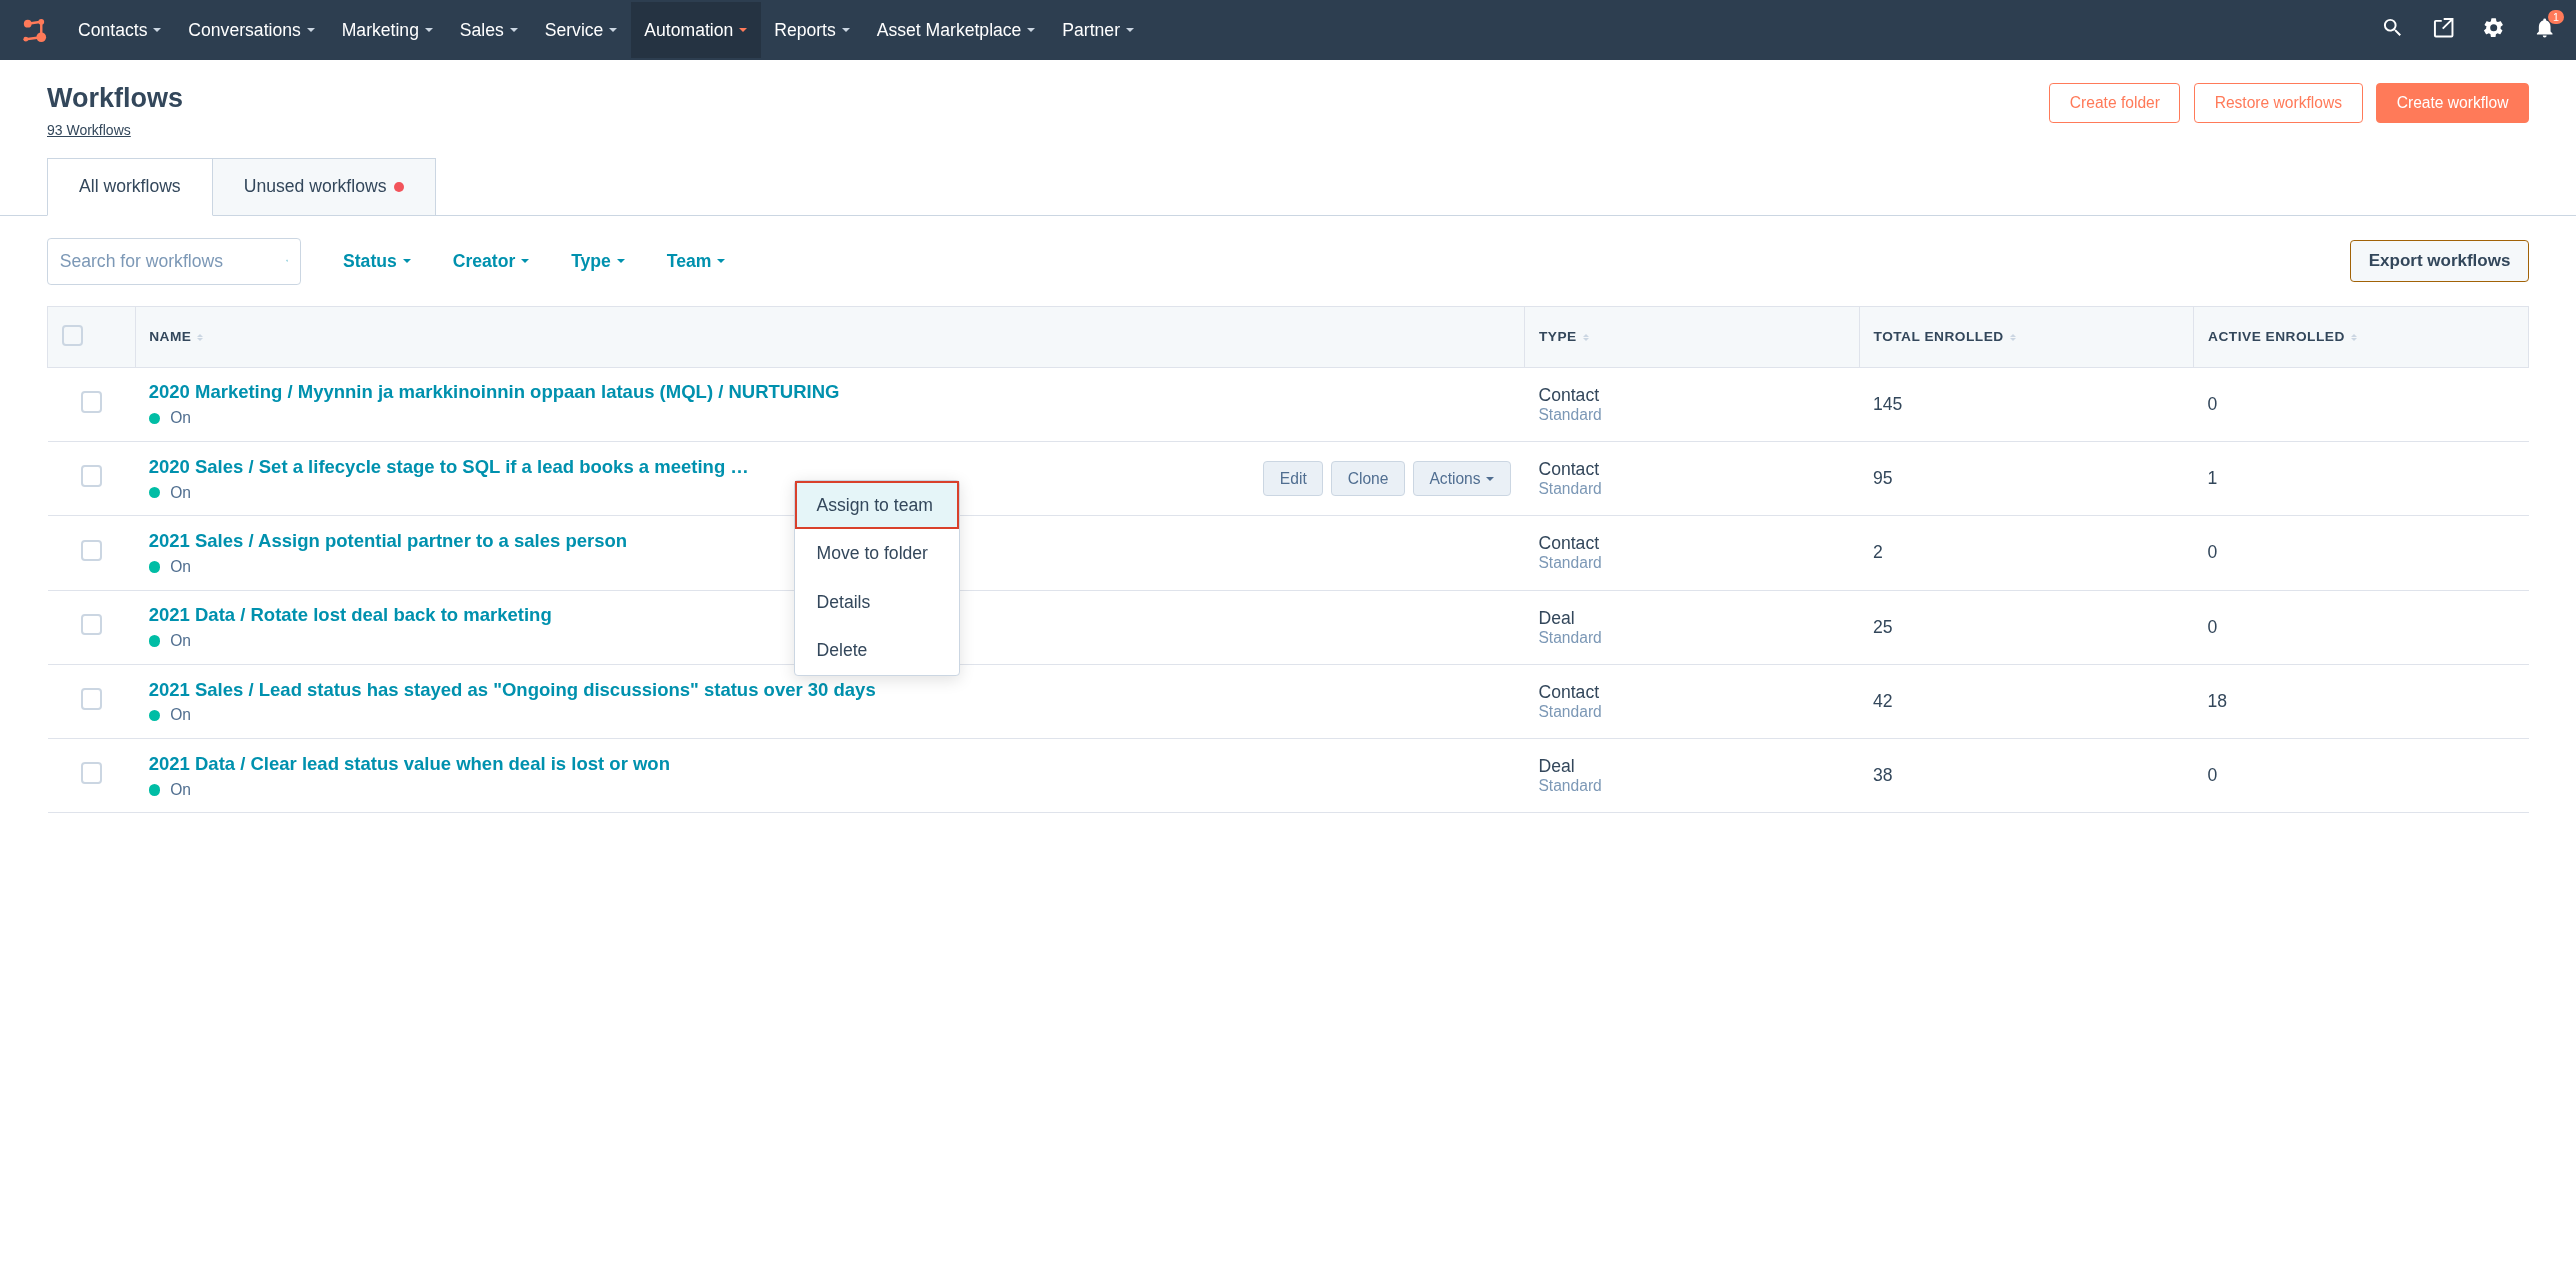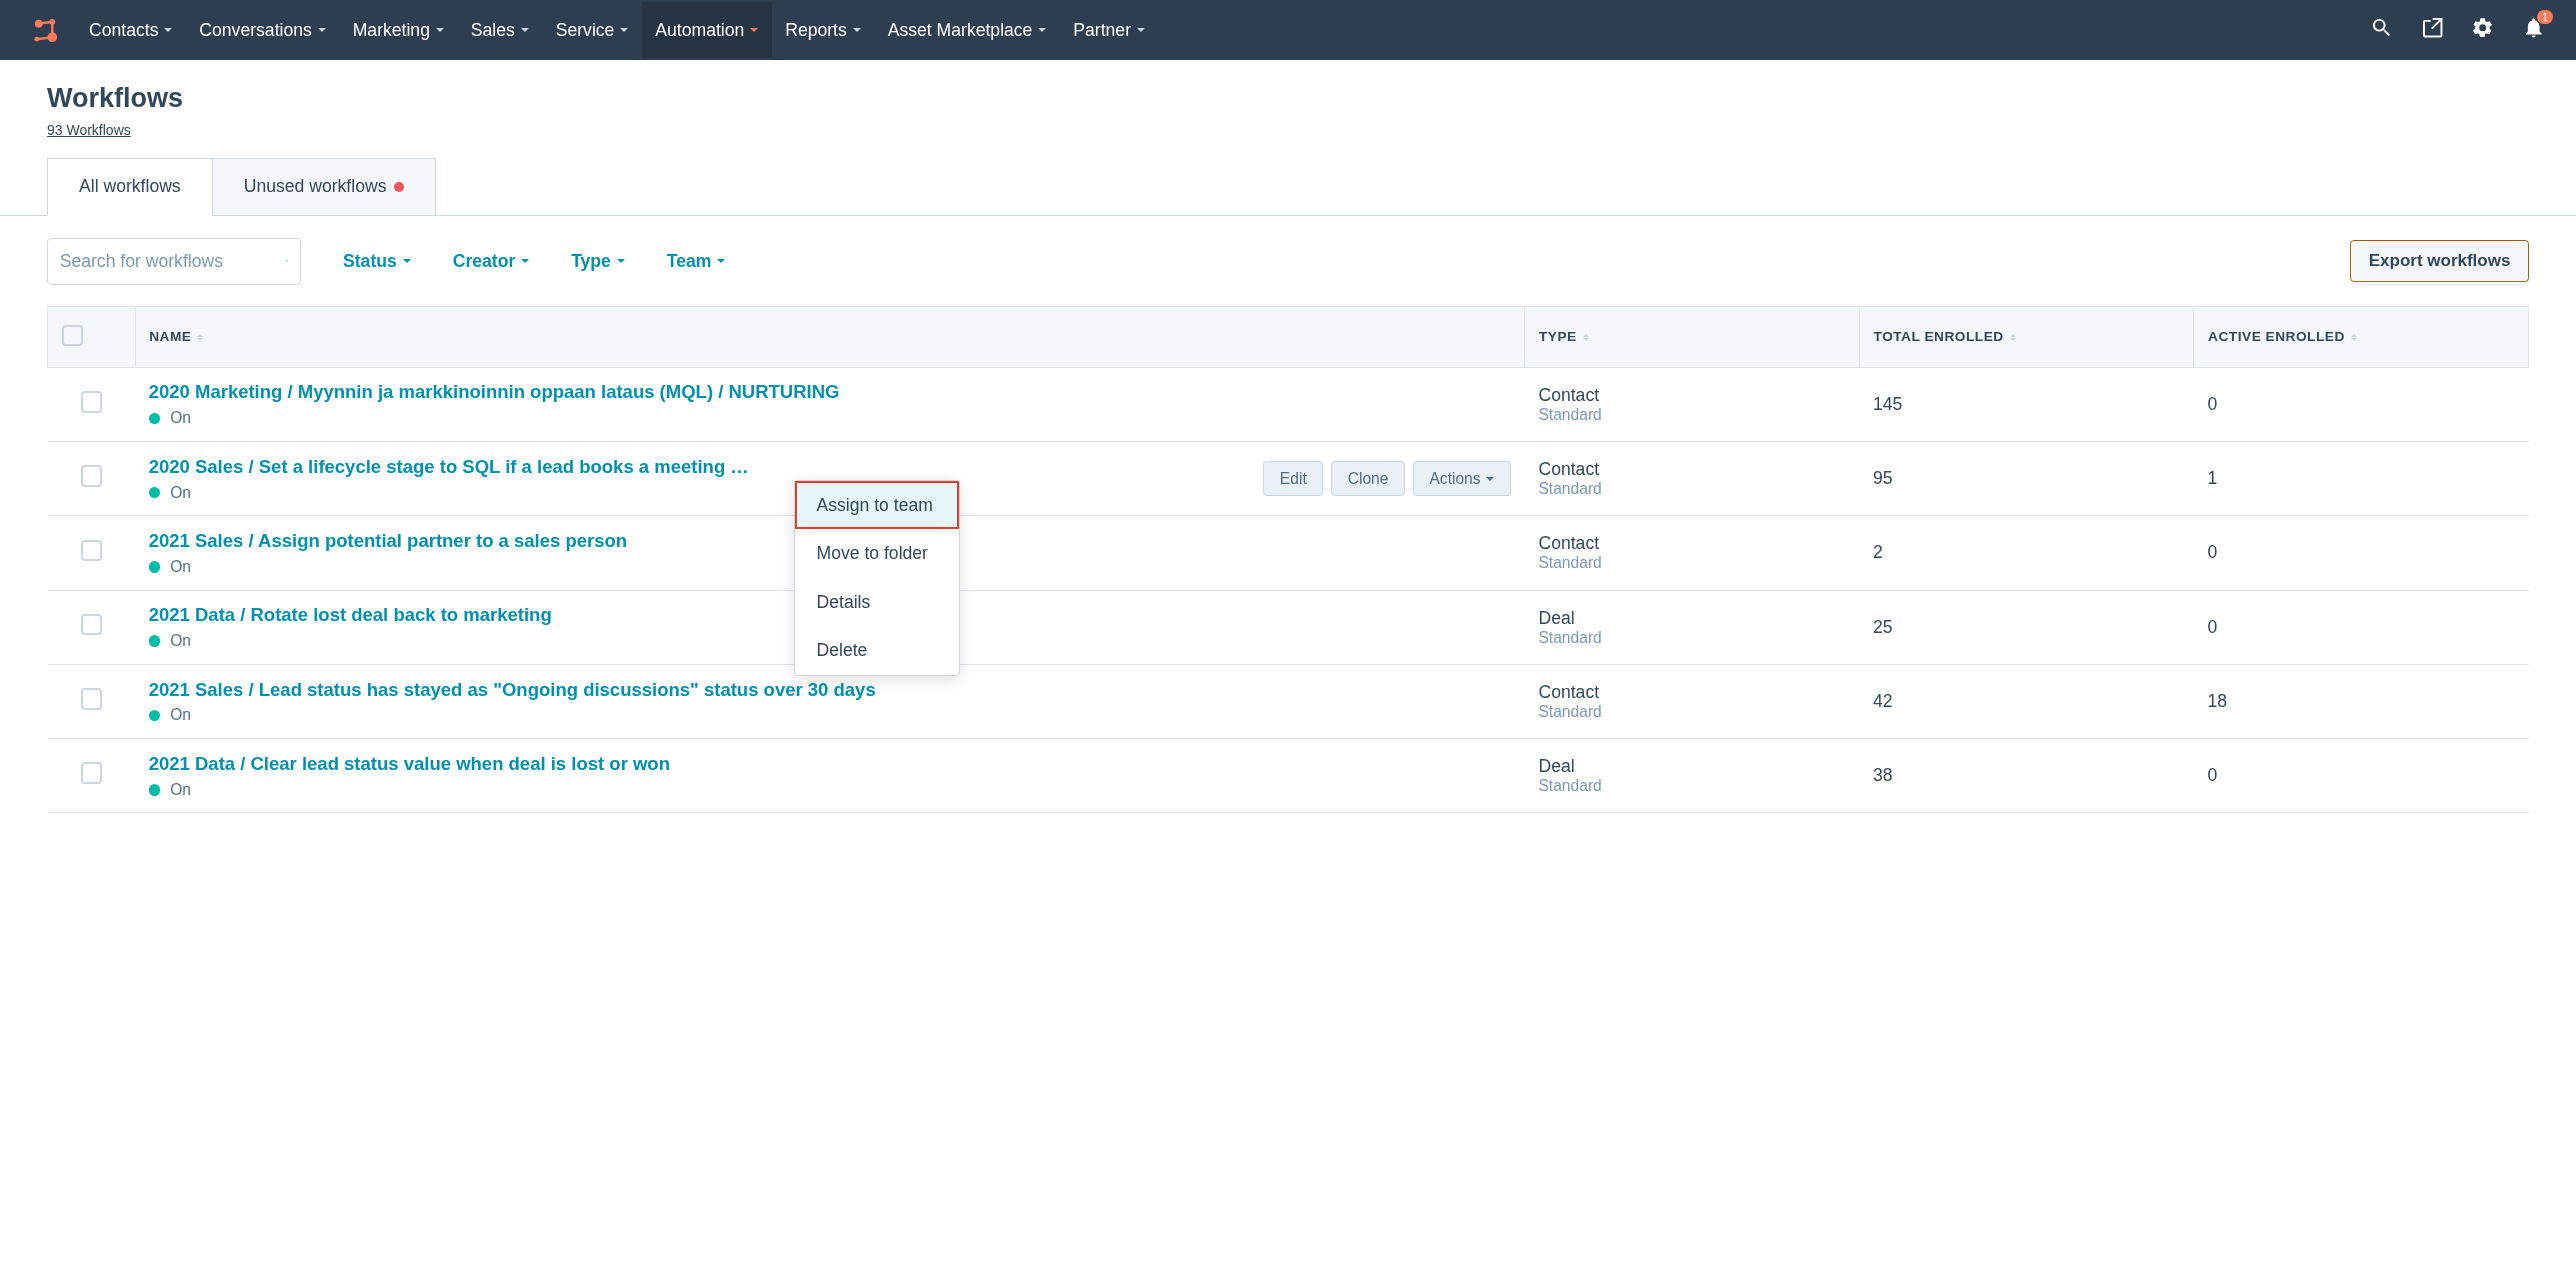--- a/index.html
+++ b/index.html
@@ -1,19 +1,19 @@
 <!DOCTYPE html>
 <html><head>
 <meta charset="utf-8">
 <style>
   * { box-sizing: border-box; margin: 0; padding: 0; }
   body { font-family: -apple-system, BlinkMacSystemFont, "Segoe UI", Helvetica, Arial, sans-serif; background: #fff; color: #33475b; overflow-x: hidden; }
   
   
-  .topnav { background: #2d3e50; height: 60px; display: flex; align-items: center; padding: 0 31px; }
+  .topnav { background: #2d3e50; height: 60px; display: flex; align-items: center; padding: 0 20px; }
   .logo { width: 29px; height: 29px; margin-right: 29px; }
   .logo svg { fill: #ff7a59; }
   .nav-items { display: flex; gap: 27px; align-items: center; }
   .nav-item { color: #fff; font-size: 17.6px; cursor: pointer; display: flex; align-items: center; gap: 5.9px; padding: 17.6px 0; }
   .nav-item.active { background: #253342; margin: -17.6px -13.7px; padding: 17.6px 13.7px; }
   .nav-item.active .chev { border-top-color: #ff7a59; }
   .chev { width: 0; height: 0; border-left: 4.9px solid transparent; border-right: 4.9px solid transparent; border-top: 4.9px solid #cbd6e2; display: inline-block; }
   .nav-right { margin-left: auto; display: flex; align-items: center; gap: 27px; }
   .nav-icon { color: #fff; cursor: pointer; position: relative; }
   .nav-icon svg { width: 23.4px; height: 23.4px; fill: #fff; }
@@ -146,20 +146,25 @@
         </svg>
       <span class="notif-badge">1</span>
     </div>
   </div>
 </div>
 
 <div class="page-header">
   <div class="page-title">
     <h1>Workflows</h1>
     <div class="subtitle">93 Workflows</div>
+  </div>
+  <div class="header-actions">
+    <button class="btn btn-outline">Create folder</button>
+    <button class="btn btn-outline">Restore workflows</button>
+    <button class="btn btn-primary">Create workflow</button>
   </div>
 </div>
 
 <div class="tabs">
   <div class="tab active">
       <span>All workflows</span>
     </div>
   <div class="tab">
       <span>Unused workflows</span>
       <span class="dot"></span>

